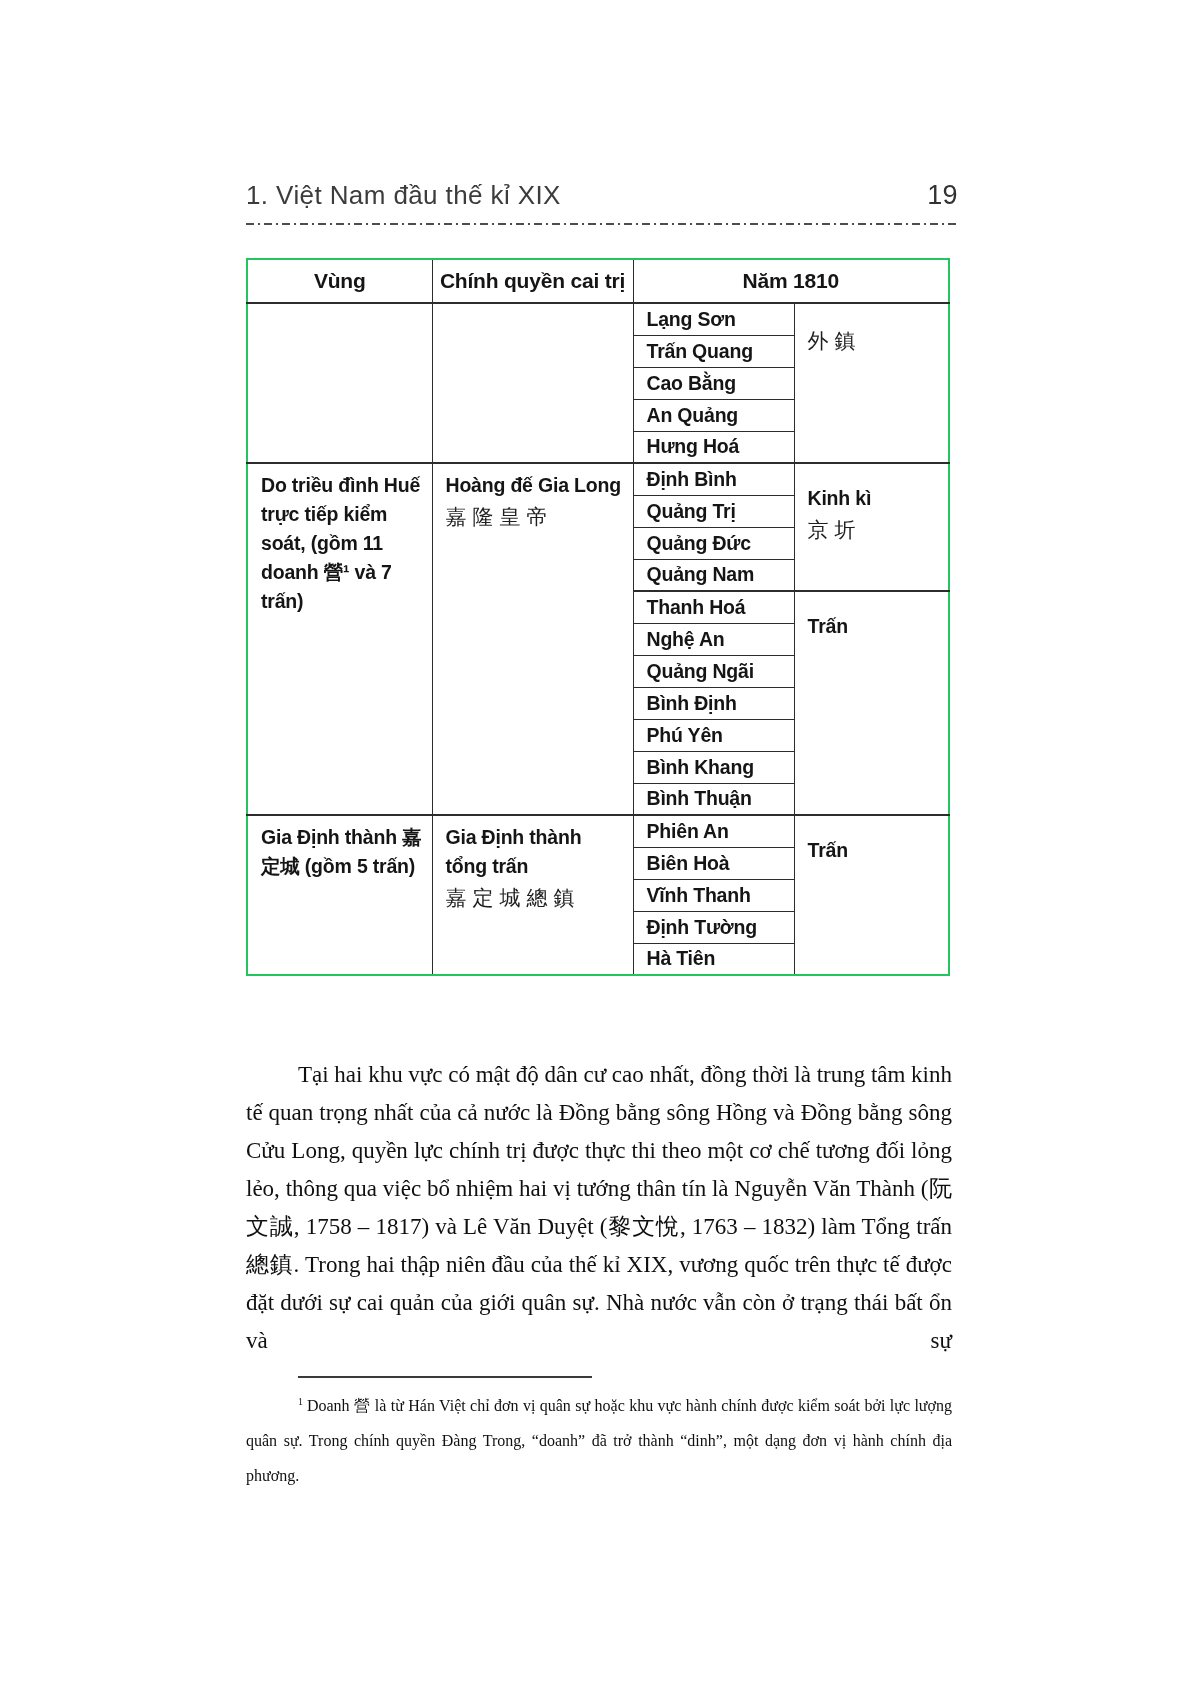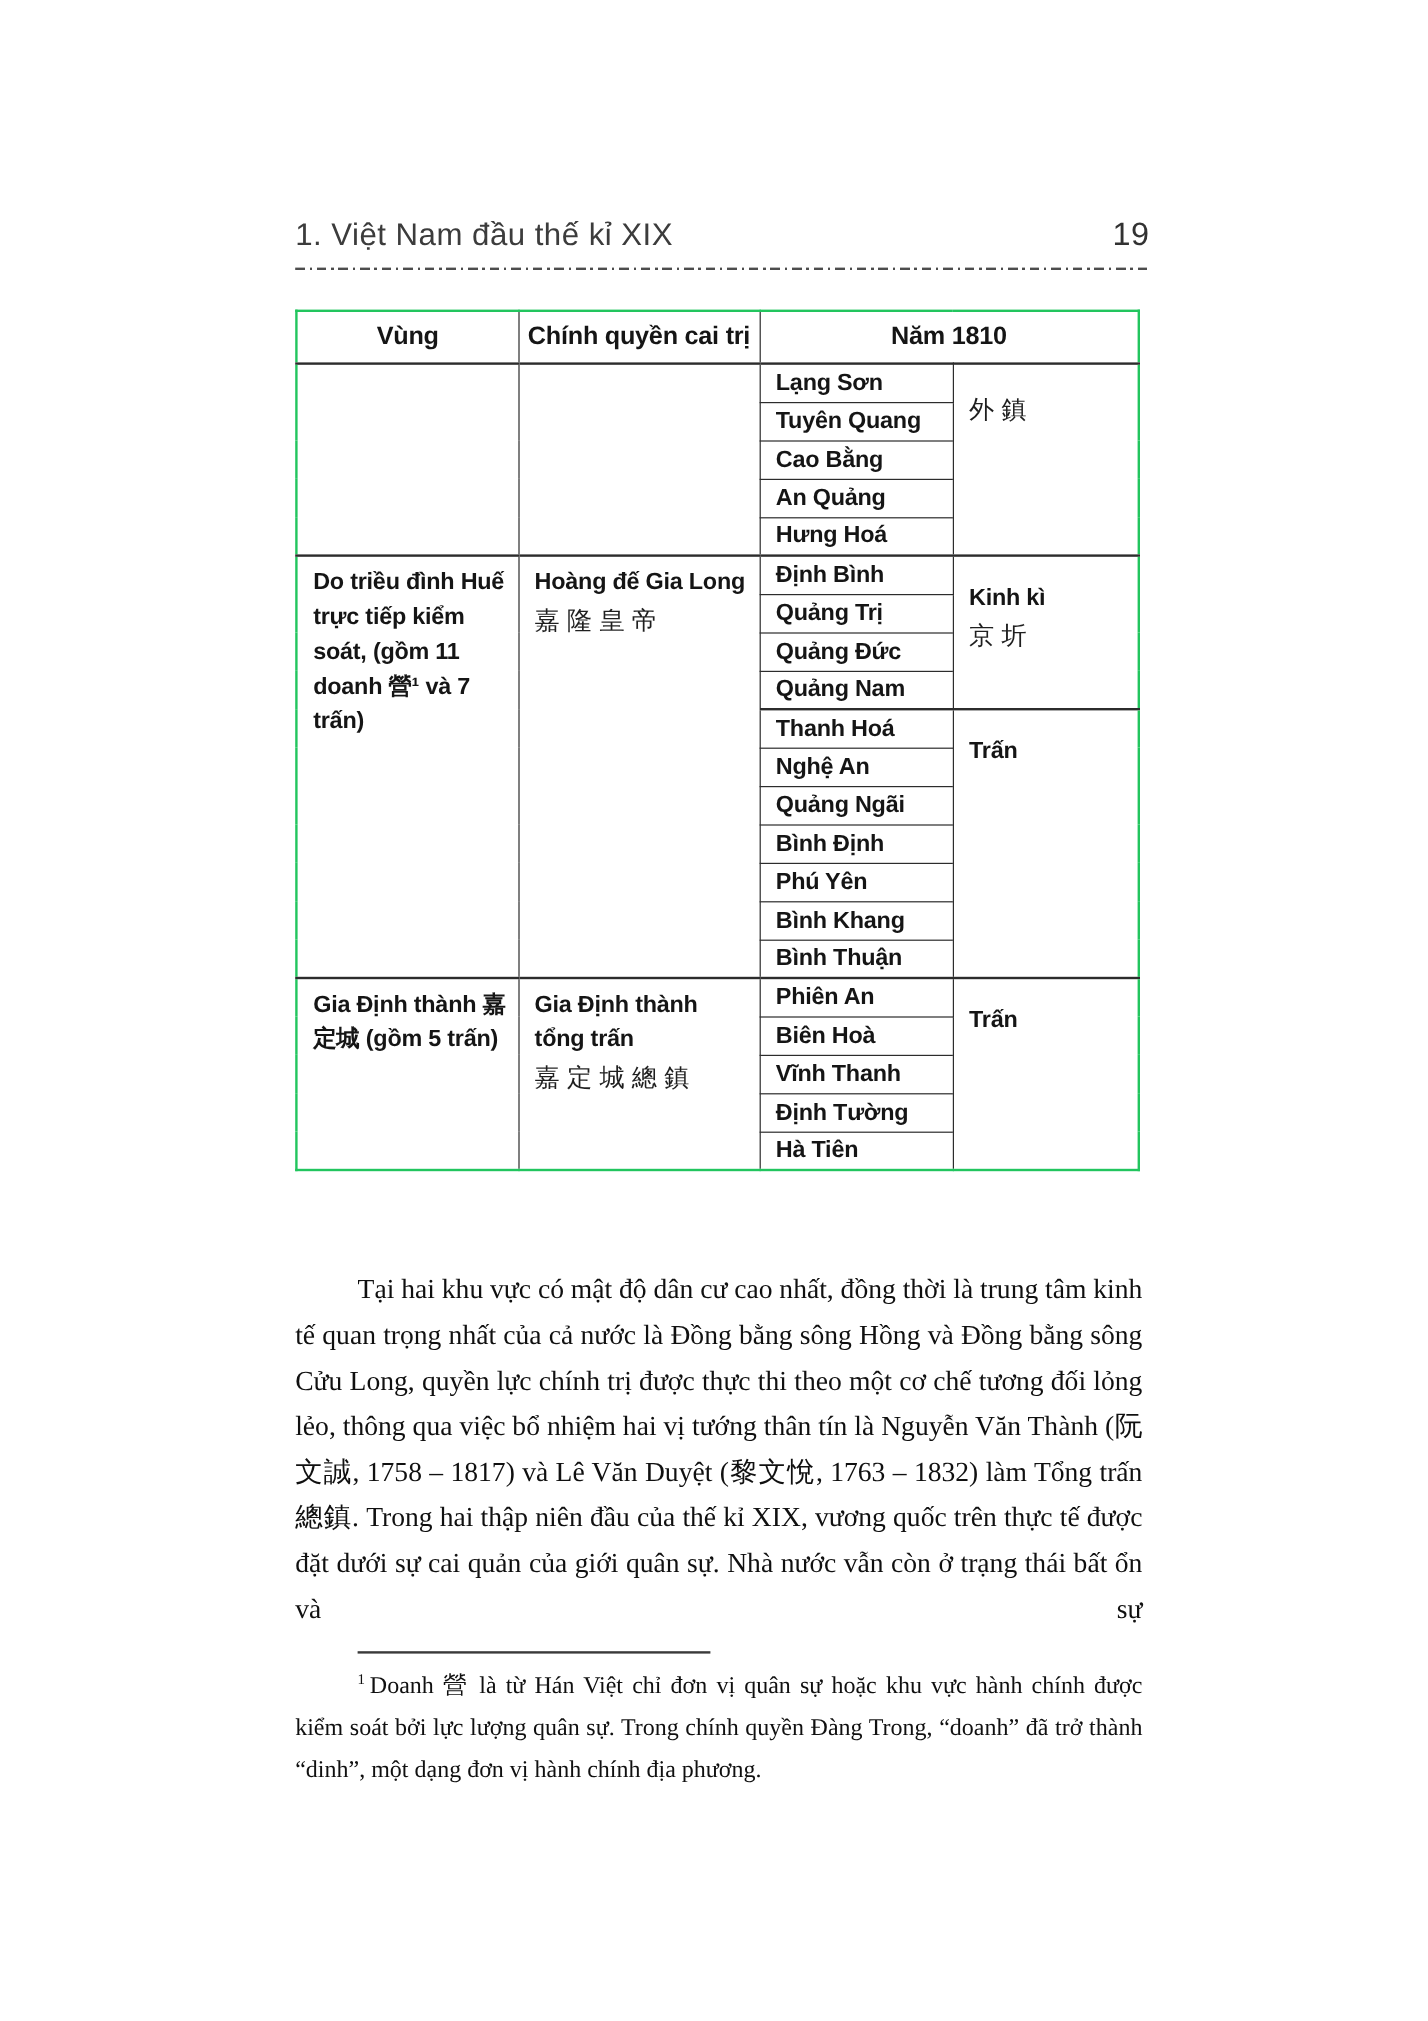--- a/index.html
+++ b/index.html
@@ -96,21 +96,21 @@
     text-indent: 52px;
     word-spacing: -0.5px;
   }
   .fn-rule {
     width: 294px; height: 2px;
     background: #3a3a3a;
     margin: 16px 0 10px 52px;
   }
   .footnote {
     margin: 0;
-    font-size: 20px;
+    font-size: 16px;
     line-height: 35px;
     text-align: justify;
     text-indent: 52px;
   }
   .footnote sup {
     font-size: 0.62em;
     line-height: 0;
     margin-right: 4px;
   }
 </style>
@@ -145,21 +145,21 @@
           <td class="ruler-cell" rowspan="5"></td>
           <td class="province-cell">
             <span class="cell-line ">Lạng Sơn</span>
           </td>
           <td class="category-cell" rowspan="5">
             <span class="cell-line cjk">外鎮</span>
           </td>
         </tr>
         <tr>
           <td class="province-cell">
-            <span class="cell-line ">Tuyên Quang</span>
+            <span class="cell-line ">Trấn Quang</span>
           </td>
         </tr>
         <tr>
           <td class="province-cell">
             <span class="cell-line ">Cao Bằng</span>
           </td>
         </tr>
         <tr>
           <td class="province-cell">
             <span class="cell-line ">An Quảng</span>

